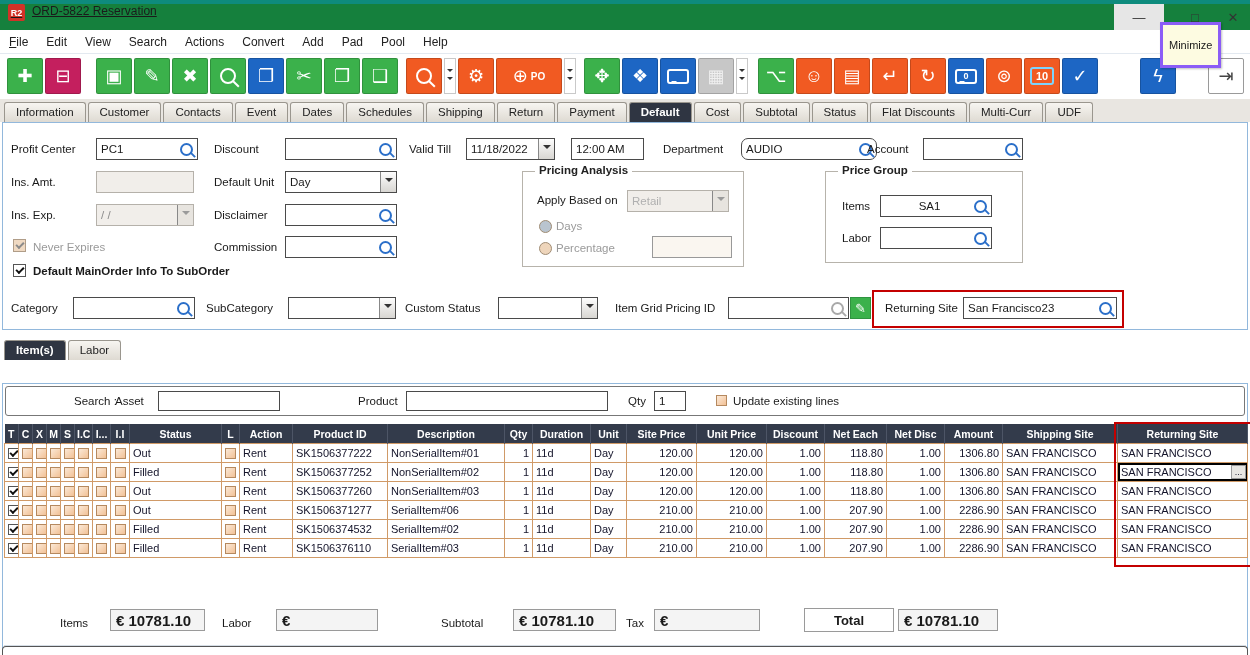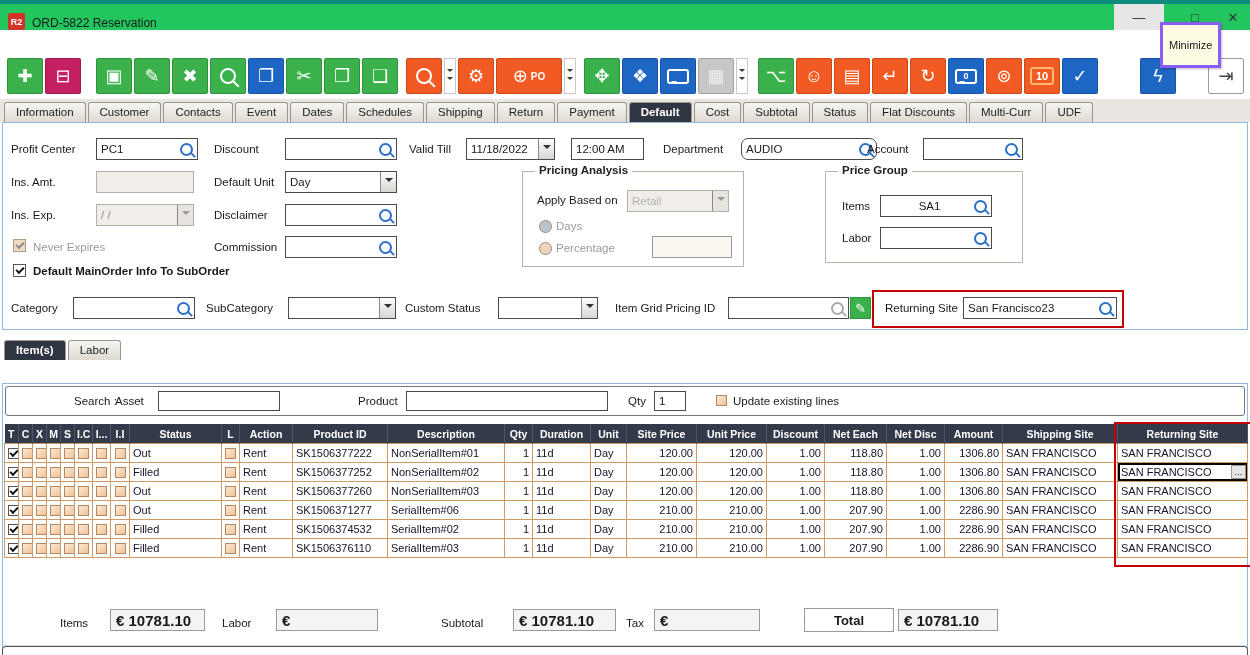--- a/index.html
+++ b/index.html
@@ -1,20 +1,20 @@
 <!DOCTYPE html>
 <html><head>
 <meta charset="utf-8">
 <style>
   html,body{margin:0;padding:0;background:#cfd6dd;}
   #win{position:relative;width:1250px;height:655px;background:#fff;font-family:"Liberation Sans",sans-serif;overflow:hidden;color:#1a1a1a;}
   
   .teal{position:absolute;left:0;top:0;width:100%;height:4px;background:#0e8b7d;}
   
-  .titlebar{position:absolute;left:0;top:4px;width:100%;height:26px;background:#22c55e;display:flex;align-items:flex-end;}
+  .titlebar{position:absolute;left:0;top:4px;width:100%;height:26px;background:#15803d;display:flex;align-items:flex-start;text-decoration:underline;}
   .r2badge{width:17px;height:17px;margin-left:8px;background:#d23228;color:#fff;font-size:9px;font-weight:bold;display:flex;align-items:center;justify-content:center;border-radius:2px;}
   .wtitle{margin-left:7px;font-size:12px;color:#1b1b1b;}
   .minhl{position:absolute;left:1114px;top:4px;width:50px;height:26px;background:#e6e6e6;}
   .wc{position:absolute;top:4px;width:30px;height:26px;display:flex;align-items:center;justify-content:center;font-size:13px;color:#333;}
   .tooltip{position:absolute;left:1160px;top:22px;background:#fdfbe1;border:3px solid #8b5cf6;font-size:11px;padding:14px 6px;z-index:100;box-shadow:1px 1px 2px rgba(0,0,0,.25);}
   
   .menubar{position:absolute;left:0;top:30px;width:100%;height:23px;background:#fff;display:flex;align-items:center;border-bottom:1px solid #e3e9f0;}
   .mi{font-size:12px;padding:0 9px;color:#222;}
   .mi:first-child::first-letter{text-decoration:underline;}
   
@@ -23,21 +23,21 @@
   .tbtn .tg{line-height:1;}
   .g{background:#3bb14b;}
   .r{background:#c41f5e;}
   .b{background:#1d66c4;}
   .o{background:#f15a22;}
   .dis{background:#c7c7c7;}
   .dis .tg{color:#f0f0f0;}
   .wht{background:#fff;border:1px solid #9a9a9a;color:#444;}
   .wide{width:66px;}
   .po{font-size:10px;font-weight:bold;margin-left:3px;}
-  .v10{border:2px solid #fdba74;border-radius:3px;font-size:11px;font-weight:bold;padding:1px 4px;}
+  .v10{border:2px solid #7dd3fc;border-radius:3px;font-size:11px;font-weight:bold;padding:1px 4px;}
   .ddstrip{width:12px;height:36px;background:#fff;border:1px solid #c9c9c9;display:flex;flex-direction:column;align-items:center;justify-content:center;margin-right:2px;flex:none;box-sizing:border-box;}
   .dar{width:0;height:0;border:4px solid transparent;border-top-color:#333;}
   .dar.sm{border-width:3px;margin:1px 0;}
   .gap{width:13px;flex:none;}
   .mag{position:relative;display:inline-block;width:9px;height:9px;border:2px solid #2b6fc9;border-radius:50%;flex:none;}
   .mag::after{content:"";position:absolute;width:6px;height:2px;background:#2b6fc9;right:-5px;bottom:-2px;transform:rotate(45deg);}
   .mag.w{border-color:#fff;width:12px;height:12px;}
   .mag.w::after{background:#fff;width:8px;right:-6px;bottom:-3px;}
   .mag.gr{border-color:#a9a9a9;}
   .mag.gr::after{background:#a9a9a9;}
@@ -114,20 +114,32 @@
       <span>—</span>
     </div>
   <div class="wc" style="left:1180px;">
       <span>□</span>
     </div>
   <div class="wc" style="left:1218px;">
       <span>✕</span>
     </div>
   <div class="tooltip">Minimize</div>
 
+  <div class="menubar" id="menubar">
+    <span class="mi">File</span>
+      <span class="mi">Edit</span>
+      <span class="mi">View</span>
+      <span class="mi">Search</span>
+      <span class="mi">Actions</span>
+      <span class="mi">Convert</span>
+      <span class="mi">Add</span>
+      <span class="mi">Pad</span>
+      <span class="mi">Pool</span>
+      <span class="mi">Help</span>
+  </div>
 
   <div class="toolbar">
     <div class="tbtn g">
         <span class="tg">✚</span>
       </div>
     <div class="tbtn r">
         <span class="tg">⊟</span>
       </div>
     <div class="gap"></div>
     <div class="tbtn g">

